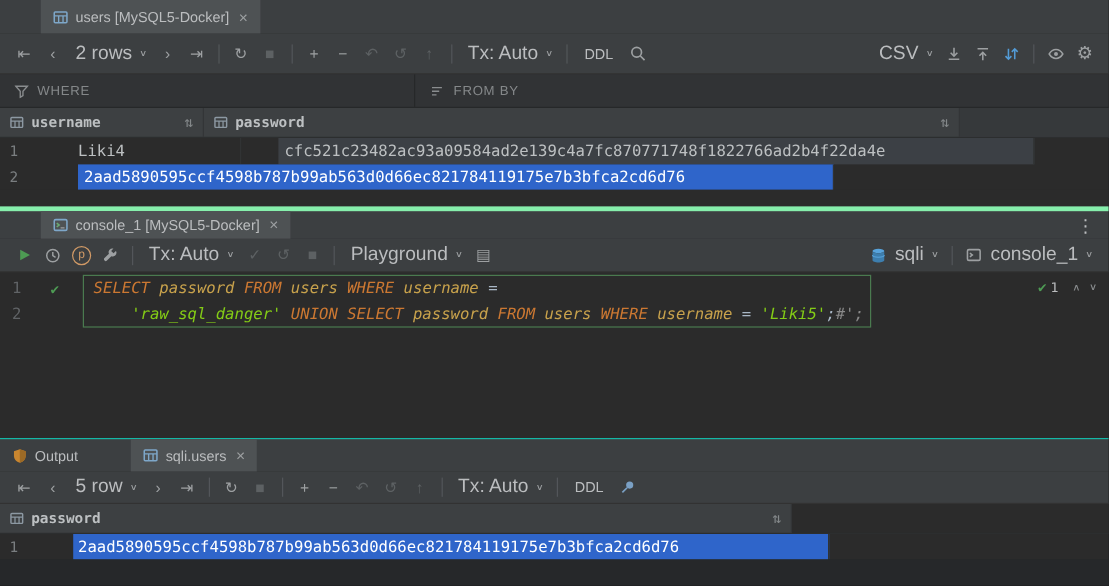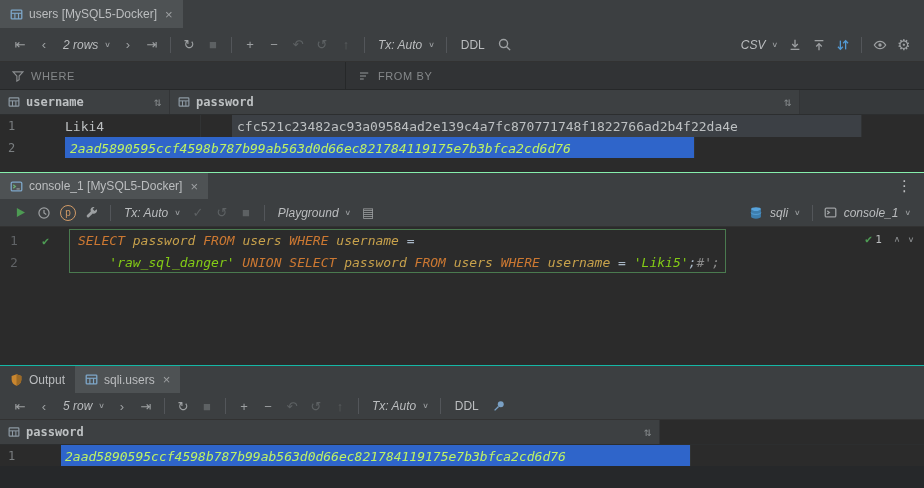--- a/index.html
+++ b/index.html
@@ -3,31 +3,31 @@
 <meta charset="utf-8">
 <style>
   html,body{margin:0;padding:0;background:#1e1f22;}
   .app{position:relative;width:924px;height:488px;background:#2b2b2b;overflow:hidden;
        font-family:"Liberation Sans","DejaVu Sans",sans-serif;-webkit-font-smoothing:antialiased;}
   .sec{position:absolute;left:0;right:0;box-sizing:border-box;}
 
   
   .tabbar{background:#3c3f41;display:flex;align-items:stretch;}
   .tab{display:flex;align-items:center;gap:6px;padding:0 10px;font-size:12px;color:#bbbdbf;cursor:default;}
-  .tab.active{background:#4e5254;}
+  .tab.active{background:#4e5254;margin-left:34px;}
   .close{color:#9da0a2;font-size:13px;line-height:1;margin-left:2px;}
   .more{margin-left:auto;color:#bbbdbf;font-size:15px;display:flex;align-items:center;padding:0 12px;}
 
   
   .tb{background:#3c3f41;display:flex;align-items:center;padding:0 8px;}
   .ibtn{min-width:20px;height:20px;display:inline-flex;align-items:center;justify-content:center;
         color:#9da0a2;font-size:13px;border-radius:3px;margin:0 2px;line-height:1;}
   .ibtn.dis{color:#5d6163;}
   .sep{width:1px;height:16px;background:#53565a;margin:0 6px;}
-  .lbl{color:#bbbdbf;font-size:12px;margin:0 2px;font-style:italic;}
+  .lbl{color:#bbbdbf;font-size:16px;margin:0 2px;}
   .ddl{color:#bbbdbf;font-size:12px;margin:0 8px;}
   .chev{display:inline-block;color:#9da0a2;font-size:9px;margin-left:4px;transform:scaleY(.8);}
   .chev.up{transform:rotate(180deg) scaleY(.8);}
   .drop{display:inline-flex;align-items:center;margin:0 5px;}
   .spacer{flex:1;}
   .pbadge{display:inline-flex;align-items:center;justify-content:center;width:14px;height:14px;
           border:1px solid #d19a66;border-radius:50%;color:#d19a66;font-size:10px;margin:0 4px;}
   .gear{font-size:15px;color:#9da0a2;}
 
   
@@ -40,21 +40,21 @@
   .gh{display:flex;height:24px;background:#3d4042;border-bottom:1px solid #2c2e2f;align-items:center;}
   .hcell{display:flex;align-items:center;gap:6px;padding:0 8px;box-sizing:border-box;height:100%;
          font-family:"DejaVu Sans Mono","Liberation Mono",monospace;font-size:12px;font-weight:bold;color:#bdc0c2;
          border-right:1px solid #333537;}
   .sort{margin-left:auto;color:#84888a;font-weight:normal;font-size:12px;}
   .hfill{flex:1;height:100%;background:#36393b;}
   .grow{display:flex;height:22px;align-items:center;font-family:"DejaVu Sans Mono","Liberation Mono",monospace;
         font-size:13px;color:#bdc0c2;}
   .gnum{width:26px;padding-left:8px;color:#7a7e80;font-size:12px;flex:none;}
   .cell{height:100%;display:flex;align-items:center;box-sizing:border-box;border-right:1px solid #313334;margin-left:31px;}
-  .sel{background:#2f65ca;color:#bef264;font-style:italic;}
+  .sel{background:#2f65ca;color:#ffffff;}
   .dim{background:#3c4045;}
   .fill{flex:1;height:100%;}
 
   
   #editor{top:227px;height:138px;background:#2b2b2b;font-family:"DejaVu Sans Mono","Liberation Mono",monospace;font-size:13px;}
   .lnum{position:absolute;left:10px;width:18px;line-height:22px;color:#606366;}
   .gutcheck{position:absolute;left:42px;line-height:22px;color:#4e9b54;font-size:12px;}
   .stmtbox{position:absolute;left:69px;top:2px;width:657px;height:44px;border:1px solid #4a7a4f;box-sizing:border-box;}
   .eline{position:absolute;left:78px;line-height:22px;white-space:pre;font-style:italic;}
   .tk-kw{color:#cc7832;}
@@ -65,21 +65,21 @@
   .ewidget{position:absolute;right:10px;top:5px;display:flex;align-items:center;gap:8px;}
   .okmark{color:#4e9b54;font-size:12px;}
   .okcount{color:#bbbdbf;font-size:11px;margin-left:-5px;}
   .navchev{color:#8a8d8f;font-size:10px;}
 
   
   #tbar1{top:0;height:28px;}
   #tool1{top:28px;height:34px;border-bottom:1px solid #323232;}
   #grid1{top:90px;height:68px;}
   #gap1{top:158px;height:14px;background:#2b2b2b;}
-  #tbar2{top:172px;height:27px;border-top:1px solid #86efac;}
+  #tbar2{top:172px;height:27px;border-top:4px solid #86efac;}
   #tool2{top:199px;height:28px;border-bottom:1px solid #323232;}
   #tbar3{top:365px;height:28px;border-top:1px solid #14b8a6;}
   #tool3{top:393px;height:27px;border-bottom:1px solid #323232;}
   #grid2{top:420px;height:46px;}
   #footer{top:466px;height:22px;background:#26282a;}
   .icn{display:inline-flex;align-items:center;}
   svg{display:block;}
 </style>
 </head>
 <body>

